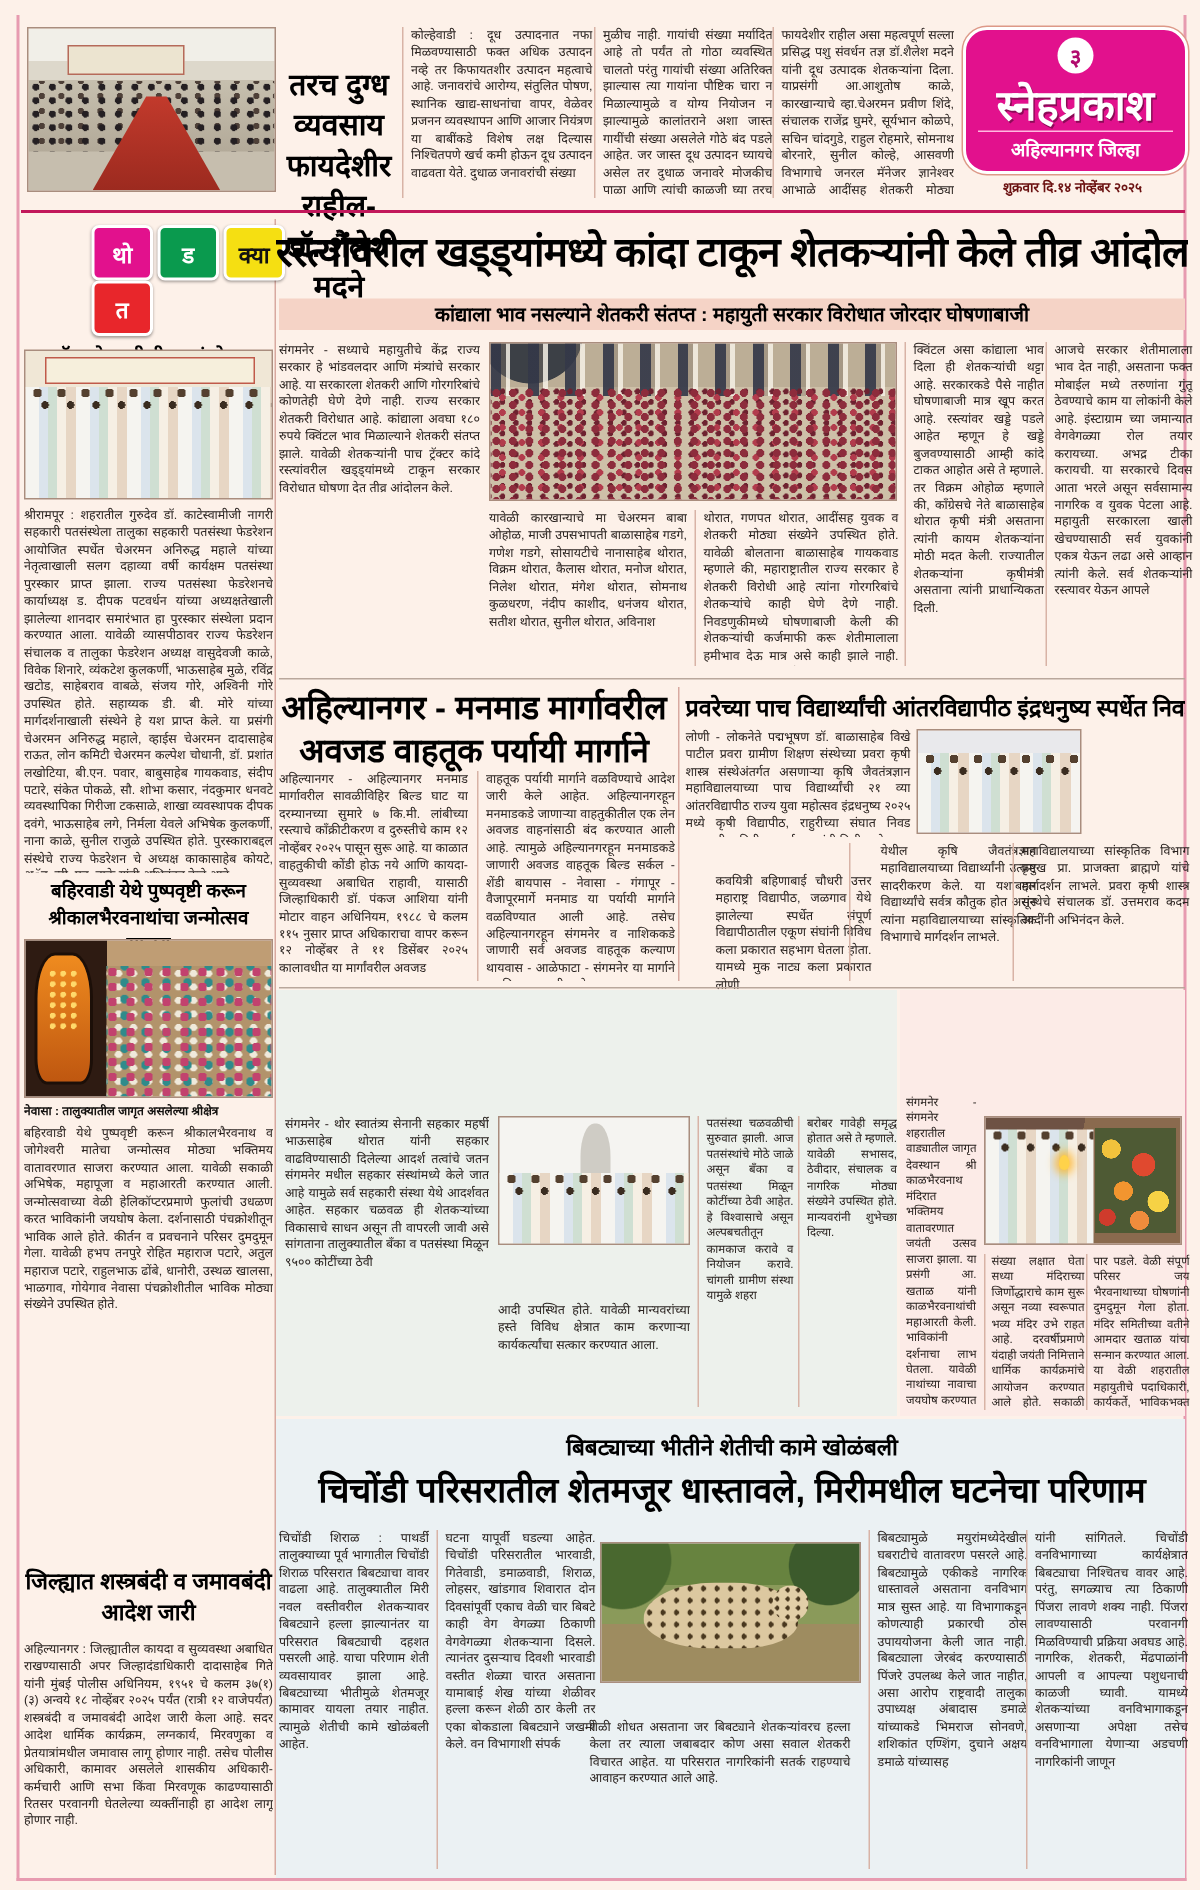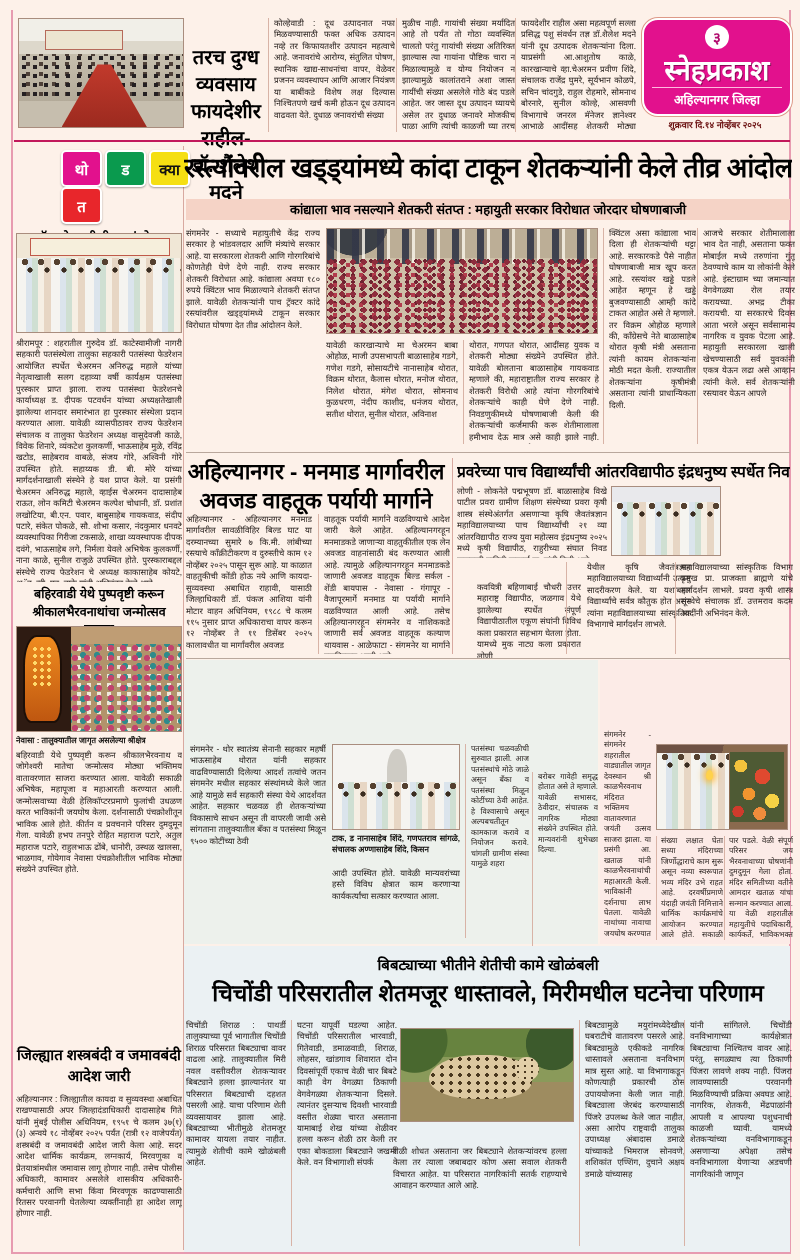--- a/index.html
+++ b/index.html
@@ -174,24 +174,23 @@
   <div class="rule-thin" style="left:186px;top:658px;width:604px;"></div>
 
   <div class="abs" style="left:184px;top:660px;width:414px;height:284px;background:#edf1ec;"></div>
   <div class="abs" style="left:600px;top:660px;width:190px;height:284px;background:#fcebe7;"></div>
 
   <div class="abs body-txt" style="left:190px;top:744px;width:136px;height:194px;">संगमनेर - थोर स्वातंत्र्य सेनानी सहकार महर्षी भाऊसाहेब थोरात यांनी सहकार वाढविण्यासाठी दिलेल्या आदर्श तत्वांचे जतन संगमनेर मधील सहकार संस्थांमध्ये केले जात आहे यामुळे सर्व सहकारी संस्था येथे आदर्शवत आहेत. सहकार चळवळ ही शेतकऱ्यांच्या विकासाचे साधन असून ती वापरली जावी असे सांगताना तालुक्यातील बँका व पतसंस्था मिळून ९५०० कोटींच्या ठेवी</div>
   <div class="photo ph-bank" style="left:332px;top:744px;width:128px;height:86px;">
     <i class="statue"></i>
       <i class="folk ppl"></i>
   </div>
-  <div class="abs cap-txt" style="left:332px;top:834px;width:128px;height:32px;">टाक, ड नानासाहेब शिंदे, गणपतराव सांगळे, संचालक अण्णासाहेब शिंदे, किसन</div>
   <div class="abs body-txt" style="left:332px;top:868px;width:128px;height:70px;">आदी उपस्थित होते. यावेळी मान्यवरांच्या हस्ते विविध क्षेत्रात काम करणाऱ्या कार्यकर्त्यांचा सत्कार करण्यात आला.</div>
   <div class="abs body-sm vd" style="left:465px;top:744px;width:58px;height:194px;padding-left:5px;">पतसंस्था चळवळीची सुरुवात झाली. आज पतसंस्थांचे मोठे जाळे असून बँका व पतसंस्था मिळून कोटींच्या ठेवी आहेत. हे विश्वासाचे असून अल्पबचतीतून कामकाज करावे व नियोजन करावे. चांगली ग्रामीण संस्था यामुळे शहरा</div>
-  <div class="abs body-sm vd" style="left:532px;top:744px;width:60px;height:194px;padding-left:5px;margin-top:28px;">बरोबर गावेही समृद्ध होतात असे ते म्हणाले. यावेळी सभासद, ठेवीदार, संचालक व नागरिक मोठ्या संख्येने उपस्थित होते. मान्यवरांनी शुभेच्छा दिल्या.</div>
+  <div class="abs body-sm vd" style="left:532px;top:744px;width:60px;height:194px;padding-left:5px;">बरोबर गावेही समृद्ध होतात असे ते म्हणाले. यावेळी सभासद, ठेवीदार, संचालक व नागरिक मोठ्या संख्येने उपस्थित होते. मान्यवरांनी शुभेच्छा दिल्या.</div>
 
   <div class="abs body-sm" style="left:604px;top:730px;width:47px;height:210px;">संगमनेर - संगमनेर शहरातील वाड्यातील जागृत देवस्थान श्री काळभैरवनाथ मंदिरात भक्तिमय वातावरणात जयंती उत्सव साजरा झाला. या प्रसंगी आ. खताळ यांनी काळभैरवनाथांची महाआरती केली. भाविकांनी दर्शनाचा लाभ घेतला. यावेळी नाथांच्या नावाचा जयघोष करण्यात आला.</div>
   <div class="photo ph-khatal" style="left:656px;top:744px;width:132px;height:86px;">
     <i class="folk ppl"></i>
       <i class="fl1"></i>
       <i class="flame"></i>
   </div>
   <div class="abs body-sm vd" style="left:656px;top:836px;width:62px;height:104px;padding-left:4px;">संख्या लक्षात घेता सध्या मंदिराच्या जिर्णोद्धाराचे काम सुरू असून नव्या स्वरूपात भव्य मंदिर उभे राहत आहे. दरवर्षीप्रमाणे यंदाही जयंती निमित्ताने धार्मिक कार्यक्रमांचे आयोजन करण्यात आले होते. सकाळी काकड आरतीने कार्यक्रमांची सुरुवात झाली, त्यानंतर अभिषेक, महापूजा, भजन</div>
   <div class="abs body-sm vd" style="left:724px;top:836px;width:64px;height:104px;padding-left:4px;">पार पडले. वेळी संपूर्ण परिसर जय भैरवनाथाच्या घोषणांनी दुमदुमून गेला होता. मंदिर समितीच्या वतीने आमदार खताळ यांचा सन्मान करण्यात आला. या वेळी शहरातील महायुतीचे पदाधिकारी, कार्यकर्ते, भाविकभक्त तसेच व्यापारी आणि नागरिक मोठ्या संख्येने</div>
 

